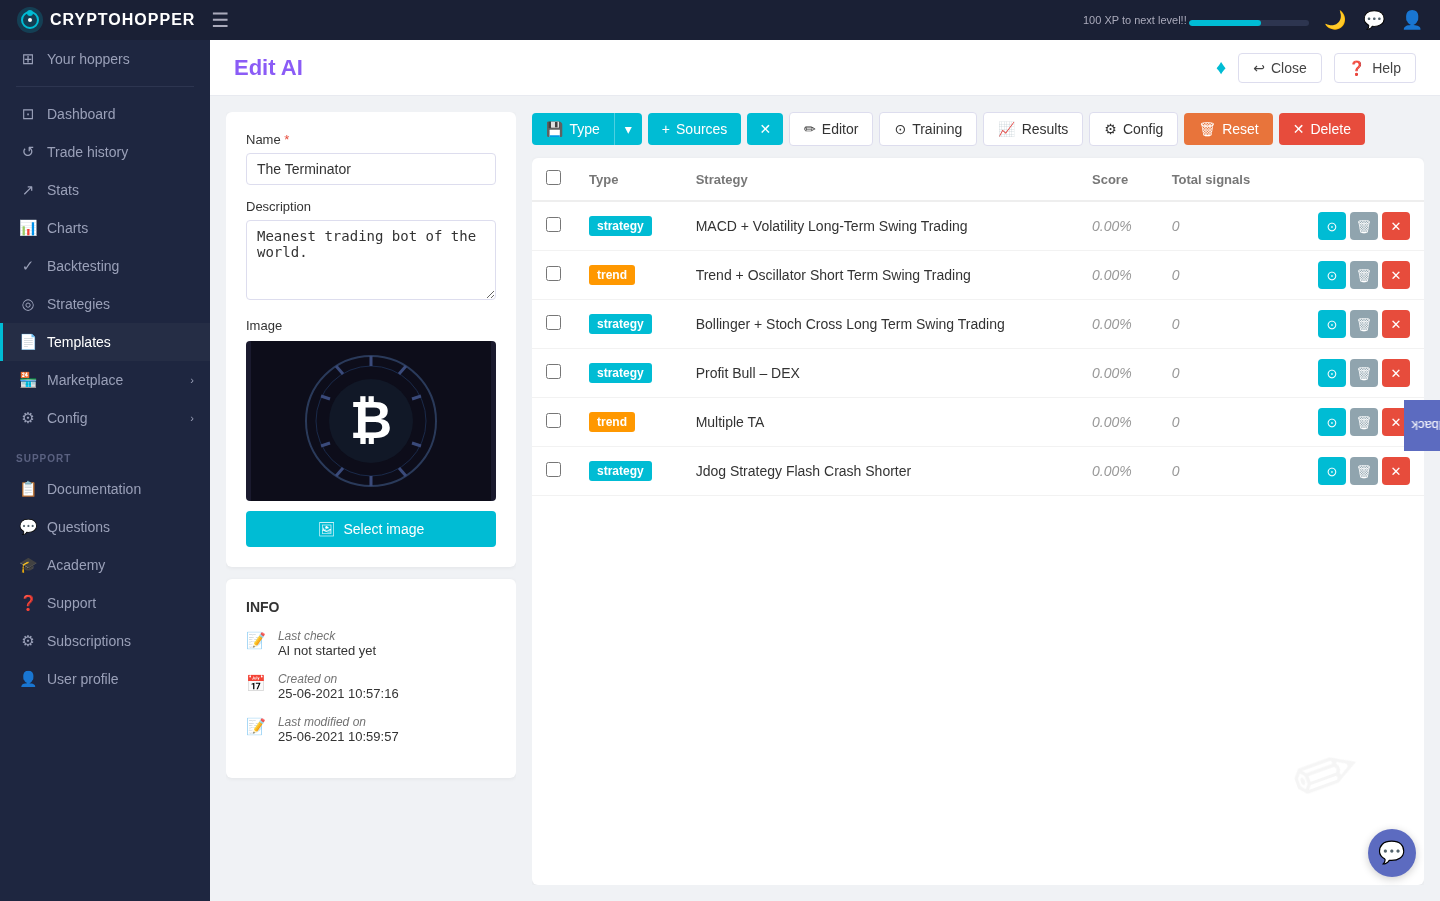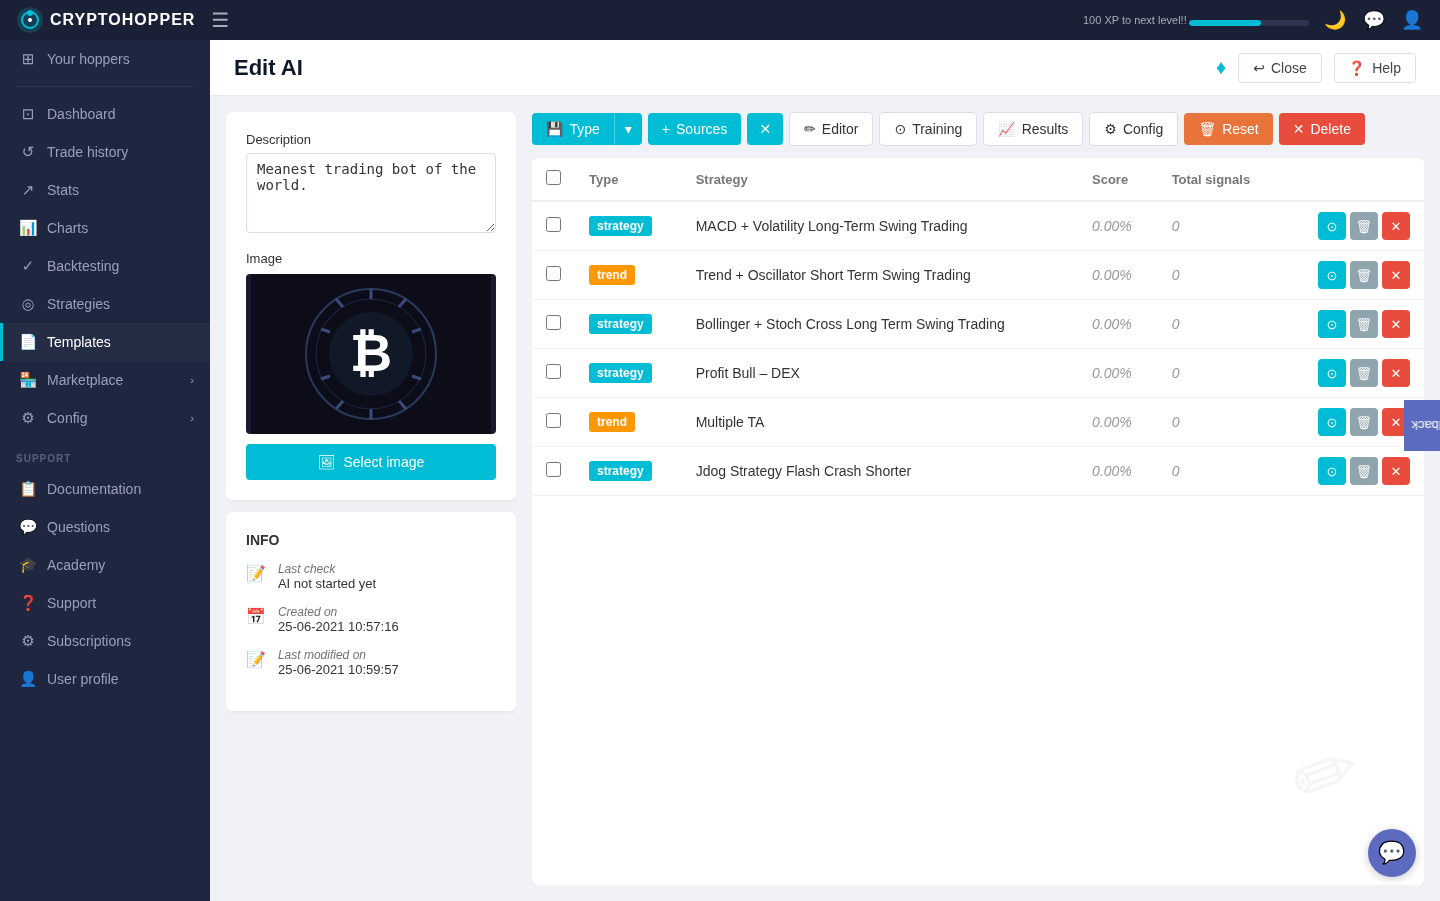--- a/index.html
+++ b/index.html
@@ -77,21 +77,21 @@
     .page-header {
       background: white;
       padding: 0 24px;
       height: 56px;
       display: flex;
       align-items: center;
       justify-content: space-between;
       border-bottom: 1px solid #e8eaf0;
       flex-shrink: 0;
     }
-    .page-title { font-size: 22px; font-weight: 700; color: #0f172a; }
+    .page-title { font-size: 22px; font-weight: 700; color: #8b5cf6; }
     .page-header-actions { display: flex; align-items: center; gap: 12px; }
     .diamond-icon { color: #00bcd4; font-size: 20px; }
     .btn-close { display: flex; align-items: center; gap: 6px; padding: 6px 14px; border: 1px solid #dde; border-radius: 4px; background: white; cursor: pointer; font-size: 14px; color: #444; }
     .btn-help { display: flex; align-items: center; gap: 6px; padding: 6px 14px; border: 1px solid #dde; border-radius: 4px; background: white; cursor: pointer; font-size: 14px; color: #444; }
 
     
     .content { display: flex; flex: 1; overflow: hidden; gap: 16px; padding: 16px; }
 
     
     .left-panel {
@@ -500,20 +500,27 @@
           <span>Help</span>
         </button>
       </div>
     </div>
 
     <div class="content">
 
       <div class="left-panel">
 
         <div class="card">
+          <div class="form-group">
+            <div class="form-label">
+              <span>Name</span>
+              <span class="required-star"> *</span>
+            </div>
+            <input class="form-input" type="text" placeholder="The Terminator" value="The Terminator" style="">
+          </div>
           <div class="form-group">
             <div class="form-label">Description</div>
             <textarea class="form-textarea" style="">Meanest trading bot of the world.</textarea>
           </div>
           <div>
             <div class="image-label">Image</div>
             <div class="image-preview">
 
               <svg class="bitcoin-svg" viewBox="0 0 240 160" xmlns="http://www.w3.org/2000/svg">
                 <rect width="240" height="160" fill="#0d0d1a"></rect>

